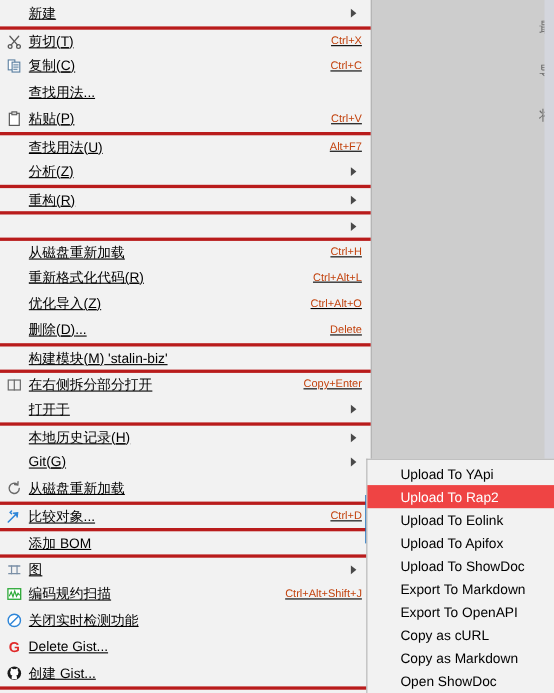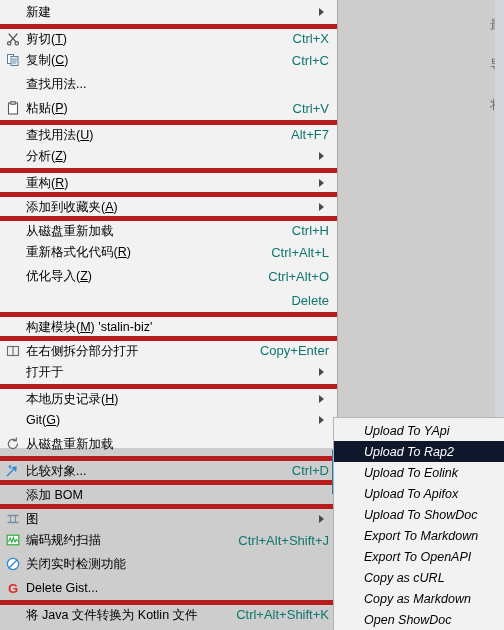--- a/index.html
+++ b/index.html
@@ -36,60 +36,61 @@
     line-height: 14px;
     white-space: nowrap;
   }
 
   
   #context-menu {
     position: absolute;
     left: 0;
     top: 0;
     width: 338px;
-    height: 448px;
+    height: 630px;
     background: #f2f2f2;
     border-right: 1px solid #a9a9a9;
     box-sizing: border-box;
+    text-decoration: underline;
   }
 
   .menu-item {
     position: relative;
     height: 24px;
     display: flex;
     align-items: center;
     box-sizing: border-box;
     padding-left: 0px;
     padding-right: 8px;
     white-space: nowrap;
   }
   .menu-item.sep-top {
-    border-top: 5px solid #b91c1c;
+    border-top: 3px solid #b91c1c;
   }
 
   .mi-icon {
     width: 26px;
     min-width: 26px;
     height: 24px;
     display: flex;
     align-items: center;
     justify-content: center;
   }
   .mi-label {
     flex: 1 1 auto;
     font-size: 12.5px;
     line-height: 16px;
     overflow: hidden;
     text-overflow: clip;
   }
   .mi-accel {
     margin-left: auto;
     padding-left: 16px;
-    font-size: 13px;
-    color: #0f766e;
+    font-size: 10px;
+    color: #c2410c;
     text-align: right;
   }
 
   .mi-arrow {
     width: 16px;
     min-width: 16px;
     display: flex;
     align-items: center;
     justify-content: center;
     margin-left: 10px;
@@ -137,24 +138,23 @@
     z-index: 5;
   }
   .sub-item {
     height: 21px;
     display: flex;
     align-items: center;
     padding-left: 30px;
     font-size: 12.5px;
     white-space: nowrap;
     box-sizing: border-box;
-    font-style: italic;
   }
   .sub-item.selected {
-    background: #0f172a;
+    background: #ef4444;
     color: #ffffff;
   }
 
   
   #marker-stripe {
     position: absolute;
     right: 3px;
     width: 6px;
     background: #ffc000;
     z-index: 2;
@@ -244,21 +244,20 @@
       </div>
       <div class="menu-item sep-top">
         <span class="mi-icon"></span>
         <span class="mi-label">重构<span>(<span class="mn">R</span>)</span></span>
         <span class="mi-arrow" style="margin-left: auto;">
           <i></i>
         </span>
       </div>
       <div class="menu-item sep-top">
         <span class="mi-icon"></span>
-        <span class="mi-label">添加到收藏夹<span>(<span class="mn">A</span>)</span></span>
         <span class="mi-arrow" style="margin-left: auto;">
           <i></i>
         </span>
       </div>
       <div class="menu-item sep-top">
         <span class="mi-icon"></span>
         <span class="mi-label">从磁盘重新加载</span>
         <span class="mi-accel">Ctrl+H</span>
       </div>
       <div class="menu-item">
@@ -266,20 +265,21 @@
         <span class="mi-label">重新格式化代码<span>(<span class="mn">R</span>)</span></span>
         <span class="mi-accel">Ctrl+Alt+L</span>
       </div>
       <div class="menu-item">
         <span class="mi-icon"></span>
         <span class="mi-label">优化导入<span>(<span class="mn">Z</span>)</span></span>
         <span class="mi-accel">Ctrl+Alt+O</span>
       </div>
       <div class="menu-item">
         <span class="mi-icon"></span>
+        <span class="mi-label">删除<span>(<span class="mn">D</span>)</span><span>...</span></span>
         <span class="mi-accel">Delete</span>
       </div>
       <div class="menu-item sep-top">
         <span class="mi-icon"></span>
         <span class="mi-label">构建模块<span>(<span class="mn">M</span>)</span><span> 'stalin-biz'</span></span>
       </div>
       <div class="menu-item sep-top">
         <span class="mi-icon">
           <svg width="14" height="14" viewBox="0 0 14 14">
             <rect x="1.5" y="2.5" width="11" height="9" stroke="#6a6a6a" fill="none" stroke-width="1.1"></rect>
@@ -366,20 +366,29 @@
         </span>
         <span class="mi-label">关闭实时检测功能</span>
       </div>
       <div class="menu-item">
         <span class="mi-icon">
           <svg width="14" height="14" viewBox="0 0 14 14">
             <text x="7" y="11.8" text-anchor="middle" font-size="13" font-weight="bold" font-family="&quot;Liberation Sans&quot;, sans-serif" fill="#e02a2a">G</text>
           </svg>
         </span>
         <span class="mi-label">Delete Gist...</span>
+      </div>
+      <div class="menu-item">
+        <span class="mi-icon">
+          <svg width="14" height="14" viewBox="0 0 14 14">
+            <circle cx="7" cy="7" r="6.2" stroke="none" fill="#1b1b1b"></circle>
+            <path d="M4.6 12.6 V10.6 Q4.6 9.6 5.4 9.2 Q3.2 8.9 3.2 6.3 Q3.2 5.2 3.9 4.5 Q3.6 3.4 4.0 2.6 Q5.1 2.6 5.9 3.4 Q7 3.1 8.1 3.4 Q8.9 2.6 10 2.6 Q10.4 3.4 10.1 4.5 Q10.8 5.2 10.8 6.3 Q10.8 8.9 8.6 9.2 Q9.4 9.6 9.4 10.6 V12.6" stroke="none" fill="#ffffff" stroke-linecap="round"></path>
+          </svg>
+        </span>
+        <span class="mi-label">创建 Gist...</span>
       </div>
       <div class="menu-item sep-top">
         <span class="mi-icon"></span>
         <span class="mi-label">将 Java 文件转换为 Kotlin 文件</span>
         <span class="mi-accel">Ctrl+Alt+Shift+K</span>
       </div>
     </div>
   <div id="menu-scroll-track">
     <div id="menu-scroll-thumb" style="top: 450px; height: 44px;"></div>
   </div>

